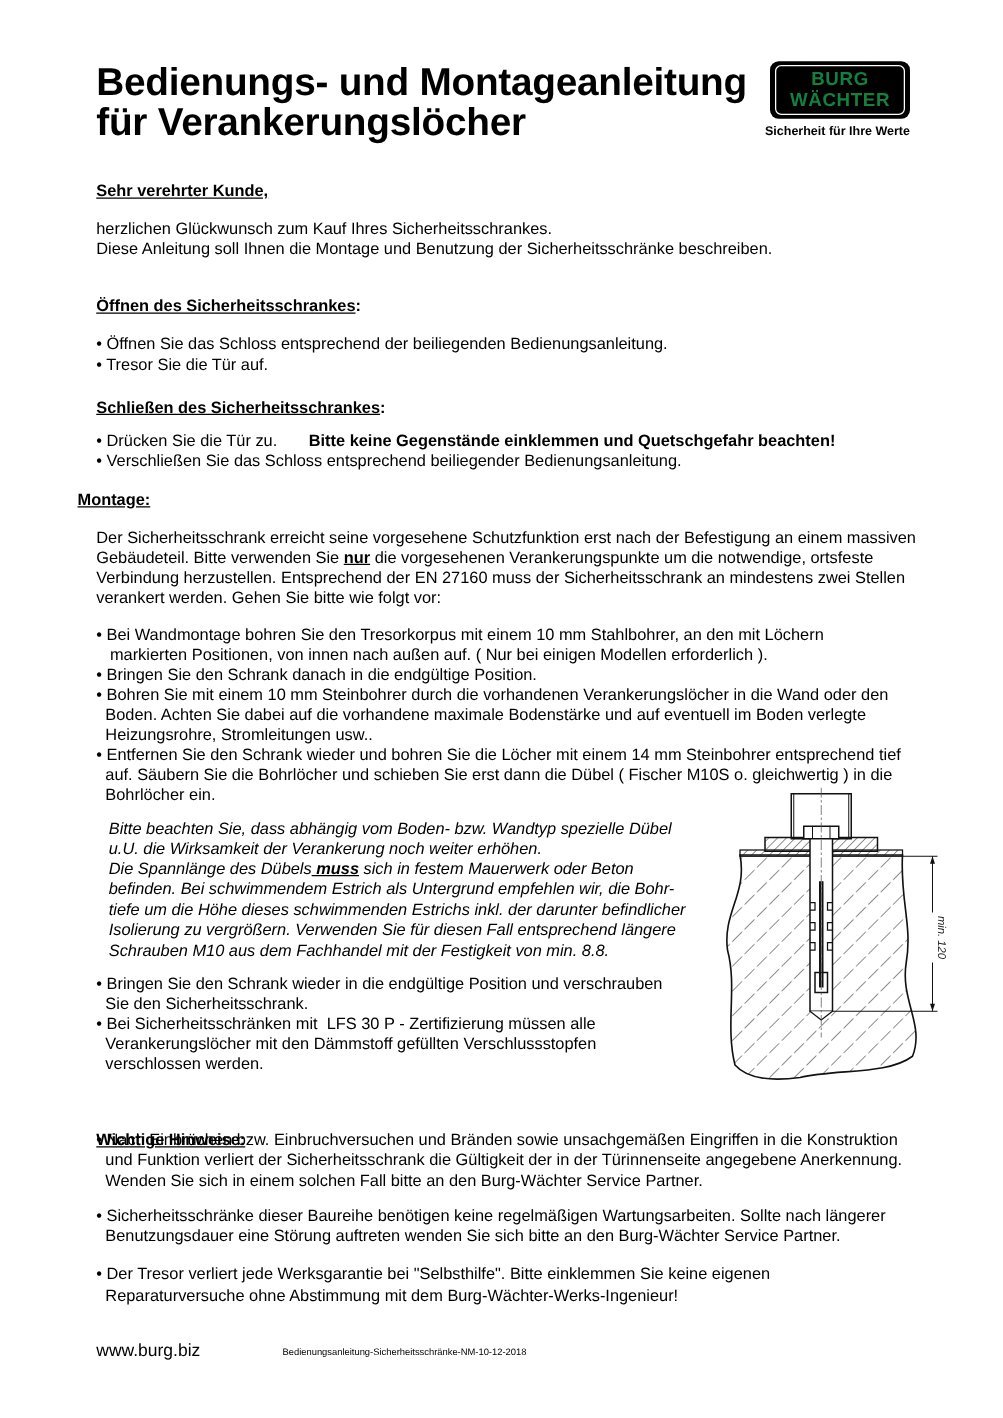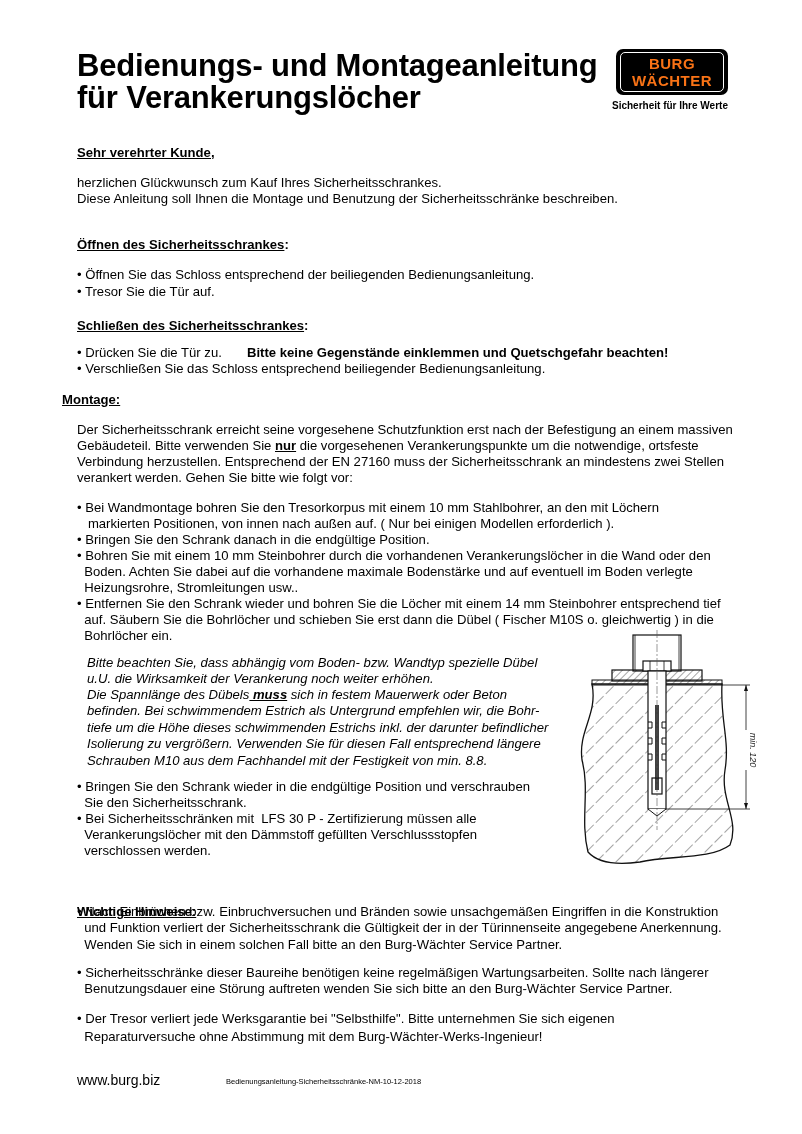--- a/index.html
+++ b/index.html
@@ -3,21 +3,21 @@
 <meta charset="utf-8">
 <style>
   html, body { margin:0; padding:0; background:#ffffff; }
   body { width:802px; height:1134px; position:relative; overflow:hidden;
          font-family:"Liberation Sans", sans-serif; color:#000; }
   .abs { position:absolute; }
   .title { left:77px; top:50px; font-size:31px; font-weight:bold; line-height:32px; letter-spacing:-0.2px; }
   .logo { left:614px; top:49px; width:122px; height:64px; }
   .logo-box { position:absolute; left:2px; top:0; width:112px; height:46px; background:#000; border-radius:7px; }
   .logo-inner { position:absolute; left:4px; top:3px; right:4px; bottom:3px; border:1.5px solid #fff; border-radius:5px; }
-  .logo-text { position:absolute; left:0; right:0; text-align:center; color:#f97316; font-weight:bold; font-size:15px; letter-spacing:0.5px; line-height:16px; }
+  .logo-text { position:absolute; left:0; right:0; text-align:center; color:#15803d; font-weight:bold; font-size:15px; letter-spacing:0.5px; line-height:16px; }
   .logo-tag { position:absolute; left:-2px; top:51px; font-size:10px; font-weight:bold; white-space:nowrap; }
   .t { font-size:13.1px; line-height:16px; white-space:nowrap; }
   .h { font-weight:bold; text-decoration:underline; font-size:13.1px; }
   .i { font-style:italic; }
   .b { font-weight:bold; }
   .u { text-decoration:underline; }
   .footer-url { left:77px; top:1072px; font-size:14px; }
   .footer-doc { left:226px; top:1077px; font-size:7.5px; }
   .figure { left:570px; top:630px; width:200px; height:240px; }
 </style>
@@ -156,18 +156,18 @@
 <div class="abs" style="left:77px; top:904px;">
   <div class="t" style="white-space:pre">• Nach Einbrüchen bzw. Einbruchversuchen und Bränden sowie unsachgemäßen Eingriffen in die Konstruktion</div>
   <div class="t" style="white-space:pre">  und Funktion verliert der Sicherheitsschrank die Gültigkeit der in der Türinnenseite angegebene Anerkennung.</div>
   <div class="t" style="white-space:pre;margin-top:1px">  Wenden Sie sich in einem solchen Fall bitte an den Burg-Wächter Service Partner.</div>
 </div>
 <div class="abs" style="left:77px; top:965px;">
   <div class="t" style="white-space:pre">• Sicherheitsschränke dieser Baureihe benötigen keine regelmäßigen Wartungsarbeiten. Sollte nach längerer</div>
   <div class="t" style="white-space:pre">  Benutzungsdauer eine Störung auftreten wenden Sie sich bitte an den Burg-Wächter Service Partner.</div>
 </div>
 <div class="abs" style="left:77px; top:1011px;">
-  <div class="t" style="white-space:pre">• Der Tresor verliert jede Werksgarantie bei "Selbsthilfe". Bitte unternehmen Sie sich eigenen</div>
+  <div class="t" style="white-space:pre">• Der Tresor verliert jede Werksgarantie bei "Selbsthilfe". Bitte einklemmen Sie keine eigenen</div>
   <div class="t" style="white-space:pre;margin-top:2px">  Reparaturversuche ohne Abstimmung mit dem Burg-Wächter-Werks-Ingenieur!</div>
 </div>
 
 <div class="abs footer-url">www.burg.biz</div>
 <div class="abs footer-doc">Bedienungsanleitung-Sicherheitsschränke-NM-10-12-2018</div>
 
 </body></html>

